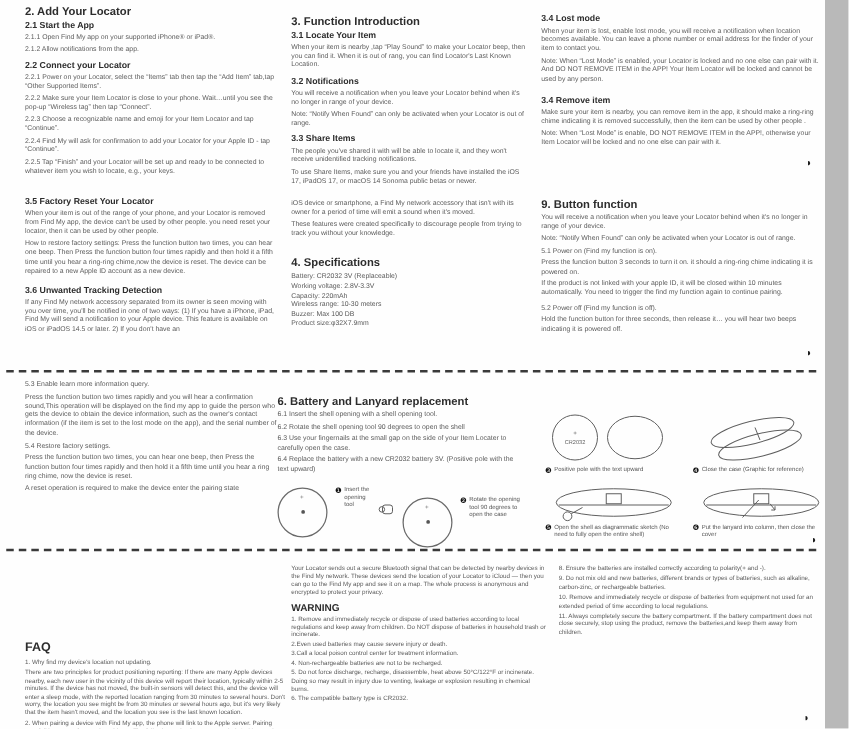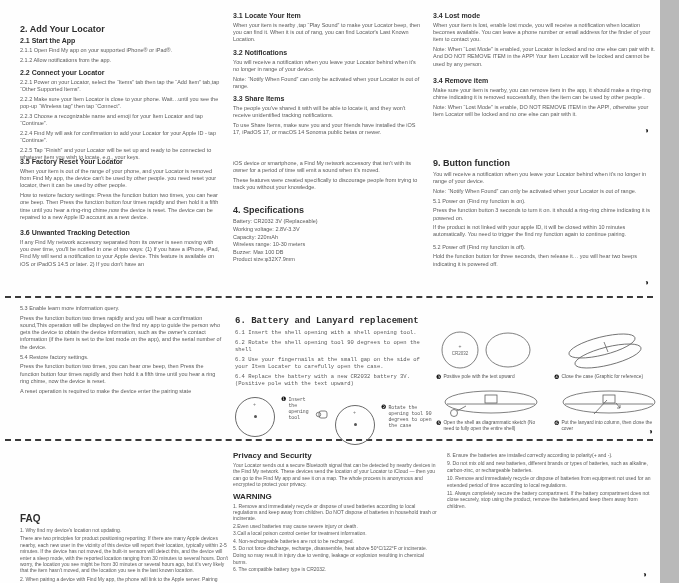--- a/index.html
+++ b/index.html
@@ -34,34 +34,35 @@
 
 <div class="page">
   <div class="scan-strip"></div>
   <div class="fold fold-1"></div>
   <div class="fold fold-2"></div>
   <div class="mark" style="left:644px;top:127px;">◑</div>
   <div class="mark" style="left:644px;top:279px;">◑</div>
   <div class="mark" style="left:648px;top:428px;">◑</div>
   <div class="mark" style="left:642px;top:571px;">◑</div>
 
-  <div class="col" style="left:20px;top:24px;width:202px;">
+  <div class="col" style="left:20px;top:4px;width:202px;">
     <div class="h1">2. Add Your Locator</div>
     <div class="h2" style="margin-top:0;">2.1 Start the App</div>
     <p class="b">2.1.1  Open Find My app on your supported iPhone® or iPad®.</p>
     <p class="b">2.1.2  Allow notifications from the app.</p>
     <div class="h2">2.2 Connect your Locator</div>
     <p class="b">2.2.1 Power on your Locator, select the “Items” tab then tap the “Add Item” tab,tap “Other Supported Items”.</p>
     <p class="b">2.2.2 Make sure your Item Locator is close to your phone. Wait…until you see the pop-up “Wireless tag”  then tap “Connect”.</p>
     <p class="b">2.2.3 Choose a recognizable name and emoji for your Item Locator and tap “Continue”.</p>
     <p class="b">2.2.4  Find My will ask for confirmation to add your Locator for your Apple ID - tap “Continue”.</p>
     <p class="b">2.2.5  Tap “Finish” and your Locator will be set up and ready to be connected to whatever item you wish to locate, e.g., your keys.</p>
   </div>
 
   <div class="col" style="left:233px;top:12px;width:190px;">
+    <div class="h1">3. Function Introduction</div>
     <div class="h2" style="margin-top:0;">3.1 Locate Your Item</div>
     <p class="b">When your item is nearby ,tap “Play Sound” to make your Locator beep, then you can find it. When it is out of rang, you can find Locator's Last Known Location.</p>
     <div class="h2">3.2 Notifications</div>
     <p class="b">You will receive a notification when you leave your Locator behind when it's no longer in range of your device.</p>
     <p class="b">Note: “Notify When Found” can only be activated when your Locator is out of range.</p>
     <div class="h2">3.3 Share  Items</div>
     <p class="b">The people you've shared it with will be able to locate it, and they won't receive unidentified tracking notifications.</p>
     <p class="b">To use Share Items, make sure you and your friends have installed the iOS 17, iPadOS 17, or macOS 14 Sonoma public betas or newer.</p>
   </div>
 
@@ -106,21 +107,21 @@
   </div>
 
   <div class="col" style="left:20px;top:305px;width:202px;">
     <p class="b">5.3 Enable learn more information query.</p>
     <p class="b">Press the function button two times rapidly and you will hear a confirmation sound,This operation will be displayed on the find my app to guide the person who gets the device to obtain the device information, such as the owner's contact information (if the item is set to the lost mode on the app), and the serial number of the device.</p>
     <p class="b" style="margin-top:3px;">5.4 Restore factory settings.</p>
     <p class="b">Press the function button two times, you can hear one beep, then Press the function button four times rapidly and then hold it a fifth time until you hear a ring ring chime, now the device is reset.</p>
     <p class="b">A reset operation is required to make the device enter the pairing state</p>
   </div>
 
-  <div class="col" style="left:235px;top:316px;width:198px;font-family:Liberation Mono, monospace;">
+  <div class="col" style="left:222px;top:316px;width:198px;">
     <div class="h1">6. Battery and Lanyard replacement</div>
     <p class="b">6.1 Insert the shell opening with a shell opening tool.</p>
     <p class="b">6.2 Rotate the shell opening tool 90 degrees to open the shell</p>
     <p class="b">6.3 Use your fingernails at the small gap on the side of your Item Locater to carefully open the case.</p>
     <p class="b">6.4 Replace the battery with a new CR2032 battery 3V. (Positive pole with the text upward)</p>
     <div class="figrow">
       <div class="devcircle"></div>
       <div class="callout">
         <span class="cnum">❶</span>
         <span>Insert the opening tool</span>
@@ -184,21 +185,20 @@
   </div>
 
   <div class="col" style="left:20px;top:486px;width:208px;margin-top:28px;">
     <div class="h1" style="font-size:10px;">FAQ</div>
     <p class="tiny">1. Why find my device's location not updating.</p>
     <p class="tiny">There are two principles for product positioning reporting: If there are many Apple devices nearby, each new user in the vicinity of this device will report their location, typically within 2-5 minutes. If the device has not moved, the built-in sensors will detect this, and the device will enter a sleep mode, with the reported location ranging from 30 minutes to several hours. Don't worry, the location you see might be from 30 minutes or several hours ago, but it's very likely that the item hasn't moved, and the location you see is the last known location.</p>
     <p class="tiny">2. When pairing a device with Find My app, the phone will link to the Apple server. Pairing may fail because of network problems. The following action is recommended: 1. Change the phone's network, such as switching between WiFi and mobile. The first pairing may takes a long time, please wait patiently. 2. Reset your item. 3. Repair with Find my APP.</p>
   </div>
 
   <div class="col" style="left:233px;top:452px;width:205px;">
-    <div class="h2" style="margin-top:0;font-size:8px;">Privacy and Security</div>
     <p class="tiny">Your Locator sends out a secure Bluetooth signal that can be detected by nearby devices in the Find My network. These devices send the location of your Locator to iCloud — then you can go to the Find My app and see it on a map. The whole process is anonymous and encrypted to protect your privacy.</p>
     <div class="h2" style="font-size:8px;">WARNING</div>
     <div class="warnlist">
       <p class="tiny">1. Remove and immediately recycle or dispose of used batteries according to local regulations and keep away from children. Do NOT dispose of batteries in household trash or incinerate.</p>
       <p class="tiny">2.Even used batteries may cause severe injury or death.</p>
       <p class="tiny">3.Call a local poison control center for treatment information.</p>
       <p class="tiny">4. Non-rechargeable batteries are not to be recharged.</p>
       <p class="tiny">5. Do not force discharge, recharge, disassemble, heat above 50°C/122°F or incinerate.</p>
       <p class="tiny">Doing so may result in injury due to venting, leakage or explosion resulting in chemical burns.</p>
       <p class="tiny">6. The compatible battery type is CR2032.</p>

